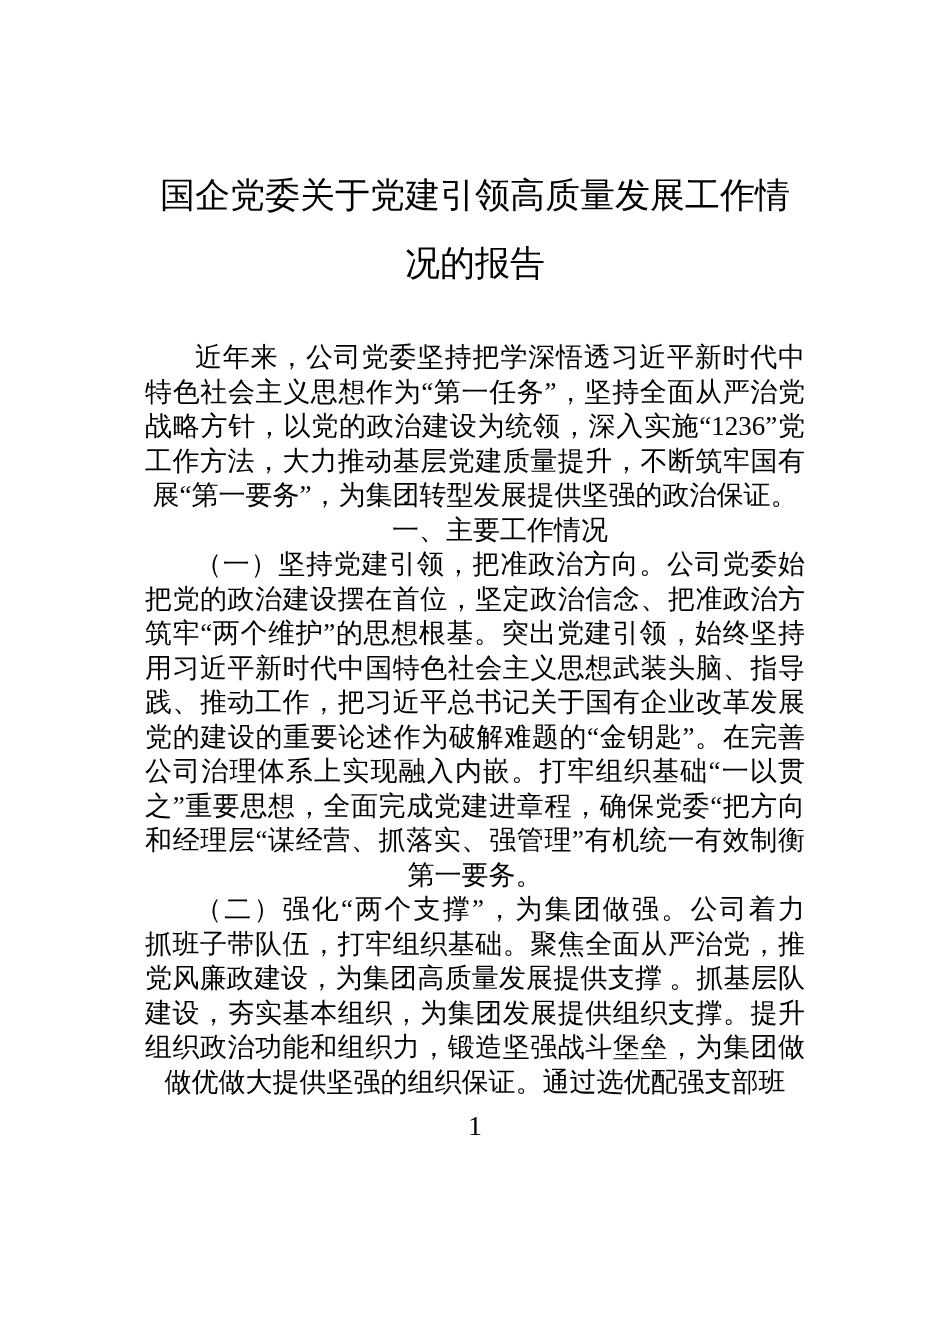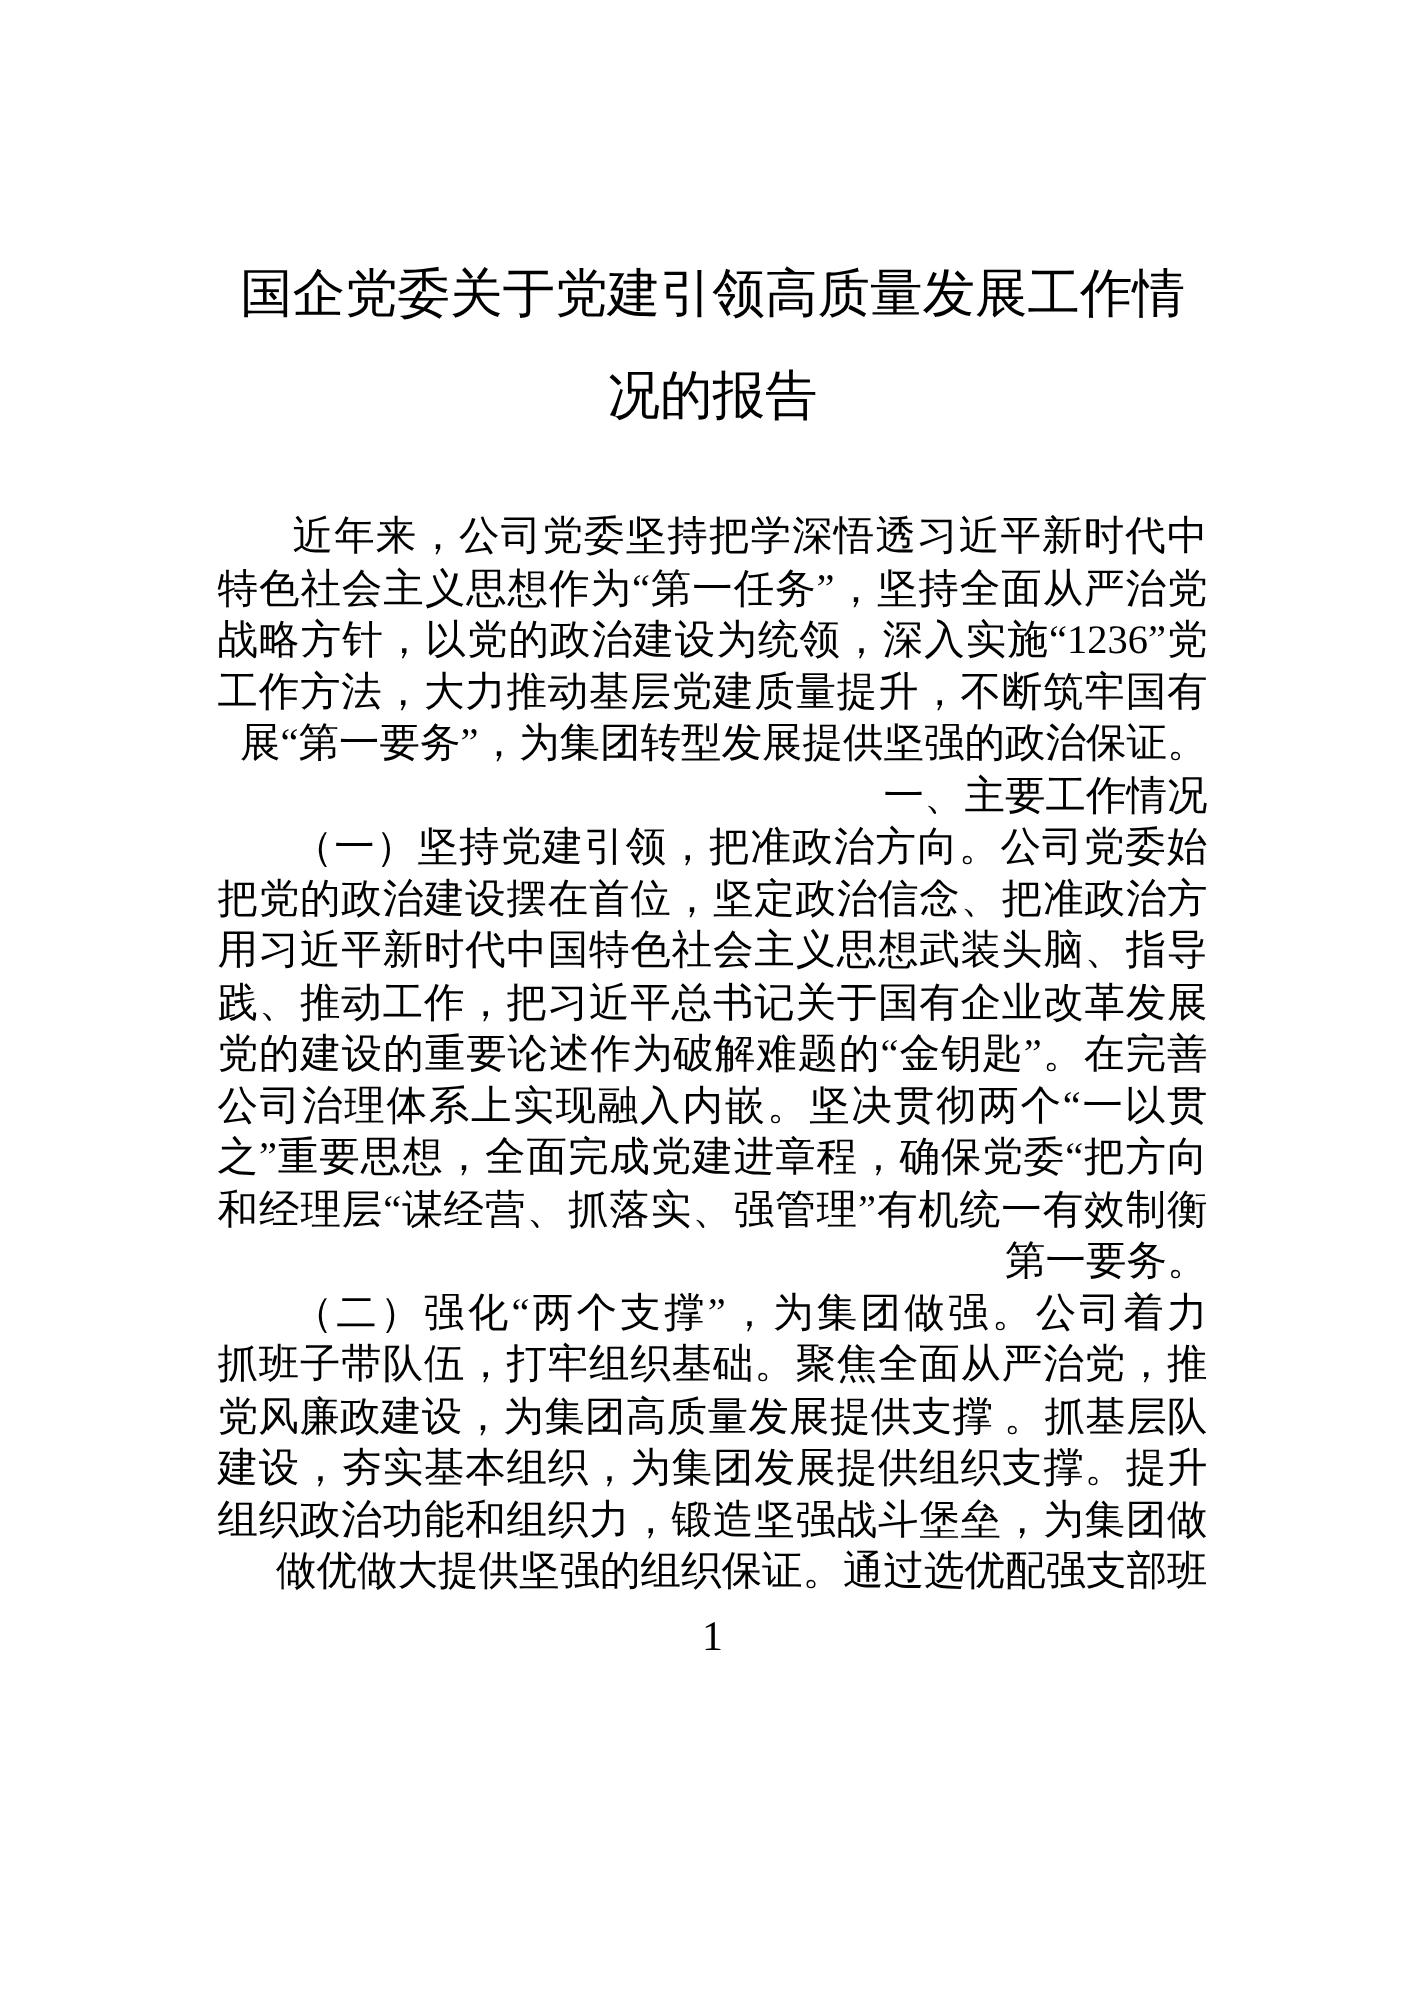--- a/index.html
+++ b/index.html
@@ -33,21 +33,21 @@
     padding: 0 145px;
     font-size: 27px;
     line-height: 34.5px;
   }
   .block {
     margin: 0;
   }
   .line {
     height: 34.5px;
     overflow: hidden;
-    text-align: right;
+    text-align: center;
   }
   .line.justify {
     text-align: justify;
     text-align-last: justify;
   }
   .line.indent {
     text-indent: 50px;
   }
   .page-number {
     margin-top: 10px;
@@ -72,24 +72,25 @@
         <div class="line justify">战略方针，以党的政治建设为统领，深入实施“1236”党建</div>
         <div class="line justify">工作方法，大力推动基层党建质量提升，不断筑牢国有企</div>
         <div class="line">展“第一要务”，为集团转型发展提供坚强的政治保证。</div>
       </div>
       <div class="block">
         <div class="line indent">一、主要工作情况</div>
       </div>
       <div class="block">
         <div class="line indent justify">（一）坚持党建引领，把准政治方向。公司党委始终</div>
         <div class="line justify">把党的政治建设摆在首位，坚定政治信念、把准政治方向</div>
+        <div class="line justify">筑牢“两个维护”的思想根基。突出党建引领，始终坚持</div>
         <div class="line justify">用习近平新时代中国特色社会主义思想武装头脑、指导实</div>
         <div class="line justify">践、推动工作，把习近平总书记关于国有企业改革发展和</div>
         <div class="line justify">党的建设的重要论述作为破解难题的“金钥匙”。在完善</div>
-        <div class="line justify">公司治理体系上实现融入内嵌。坚决贯彻两个“一以贯</div>
+        <div class="line justify">公司治理体系上实现融入内嵌。打牢组织基础“一以贯</div>
         <div class="line justify">之”重要思想，全面完成党建进章程，确保党委“把方向</div>
         <div class="line justify">和经理层“谋经营、抓落实、强管理”有机统一有效制衡</div>
         <div class="line">第一要务。</div>
       </div>
       <div class="block">
         <div class="line indent justify">（二）强化“两个支撑”，为集团做强。公司着力</div>
         <div class="line justify">抓班子带队伍，打牢组织基础。聚焦全面从严治党，推动</div>
         <div class="line justify">党风廉政建设，为集团高质量发展提供支撑 。抓基层队伍</div>
         <div class="line justify">建设，夯实基本组织，为集团发展提供组织支撑。提升党</div>
         <div class="line justify">组织政治功能和组织力，锻造坚强战斗堡垒，为集团做强</div>

